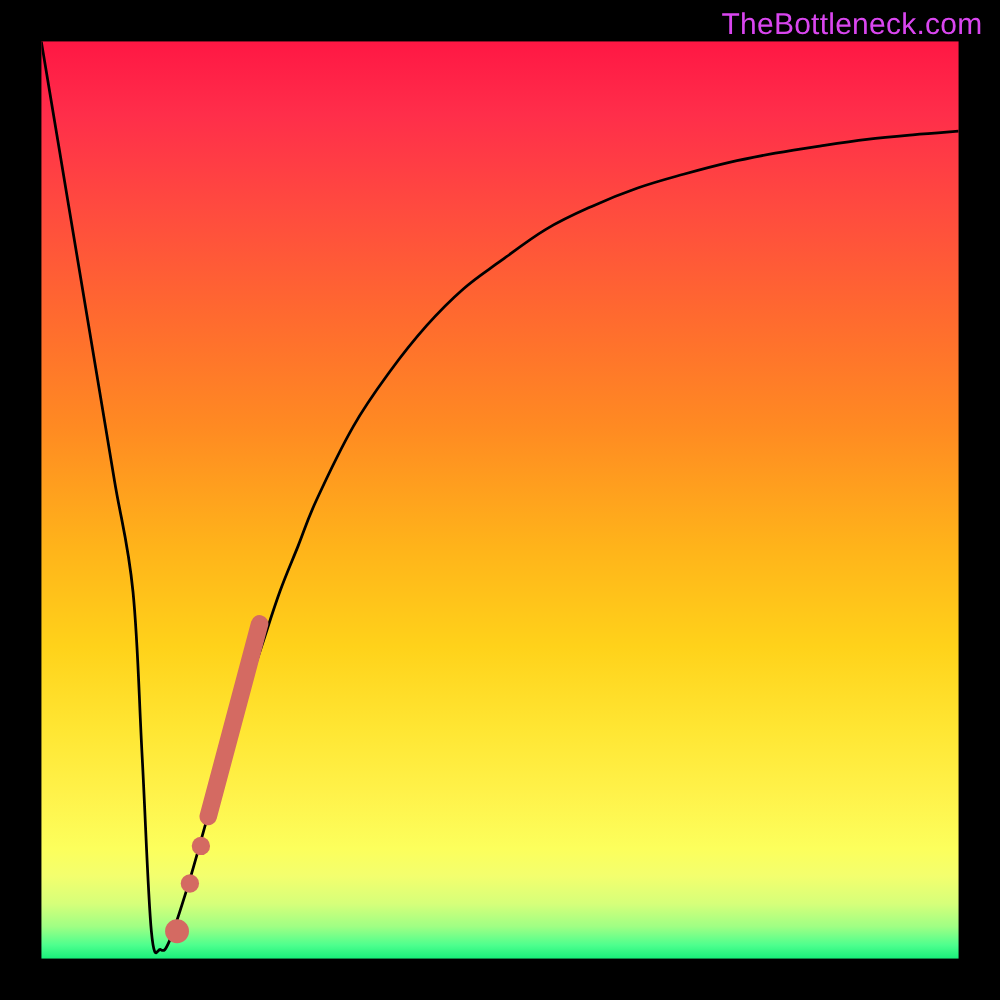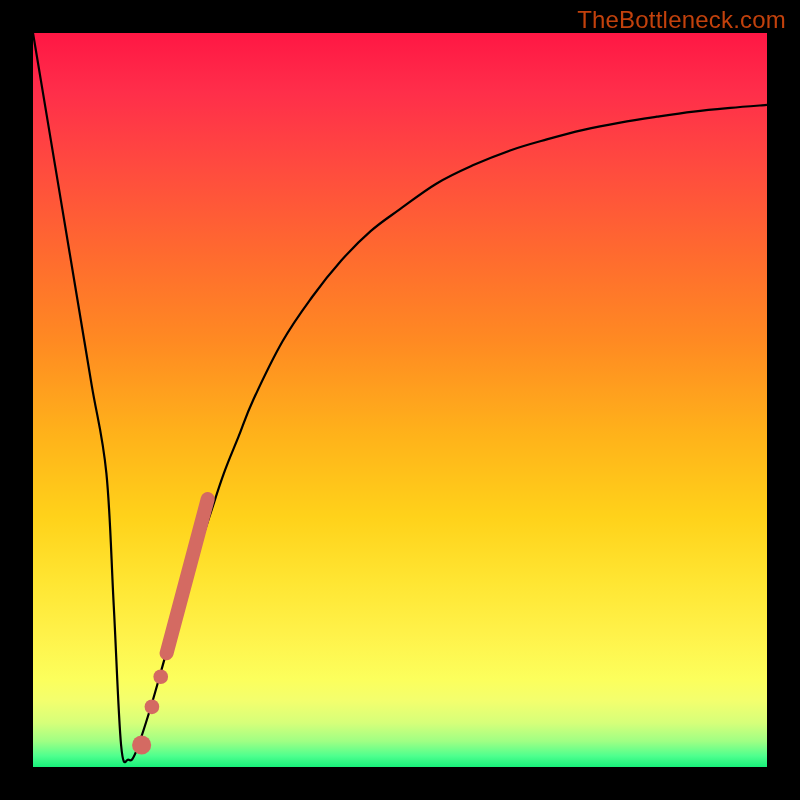--- a/index.html
+++ b/index.html
@@ -52,21 +52,21 @@
     position: absolute;
     left: 0; top: 0;
     width: 734px;
     height: 734px;
     pointer-events: none;
   }
   .watermark {
     position: absolute;
     top: 6px;
     right: 14px;
-    color: #c2410c;
+    color: #d946ef;
     font-size: 24px;
     font-weight: 400;
     letter-spacing: 0.2px;
     user-select: none;
   }
 </style>
 </head>
 <body>
 
 <div class="frame">

